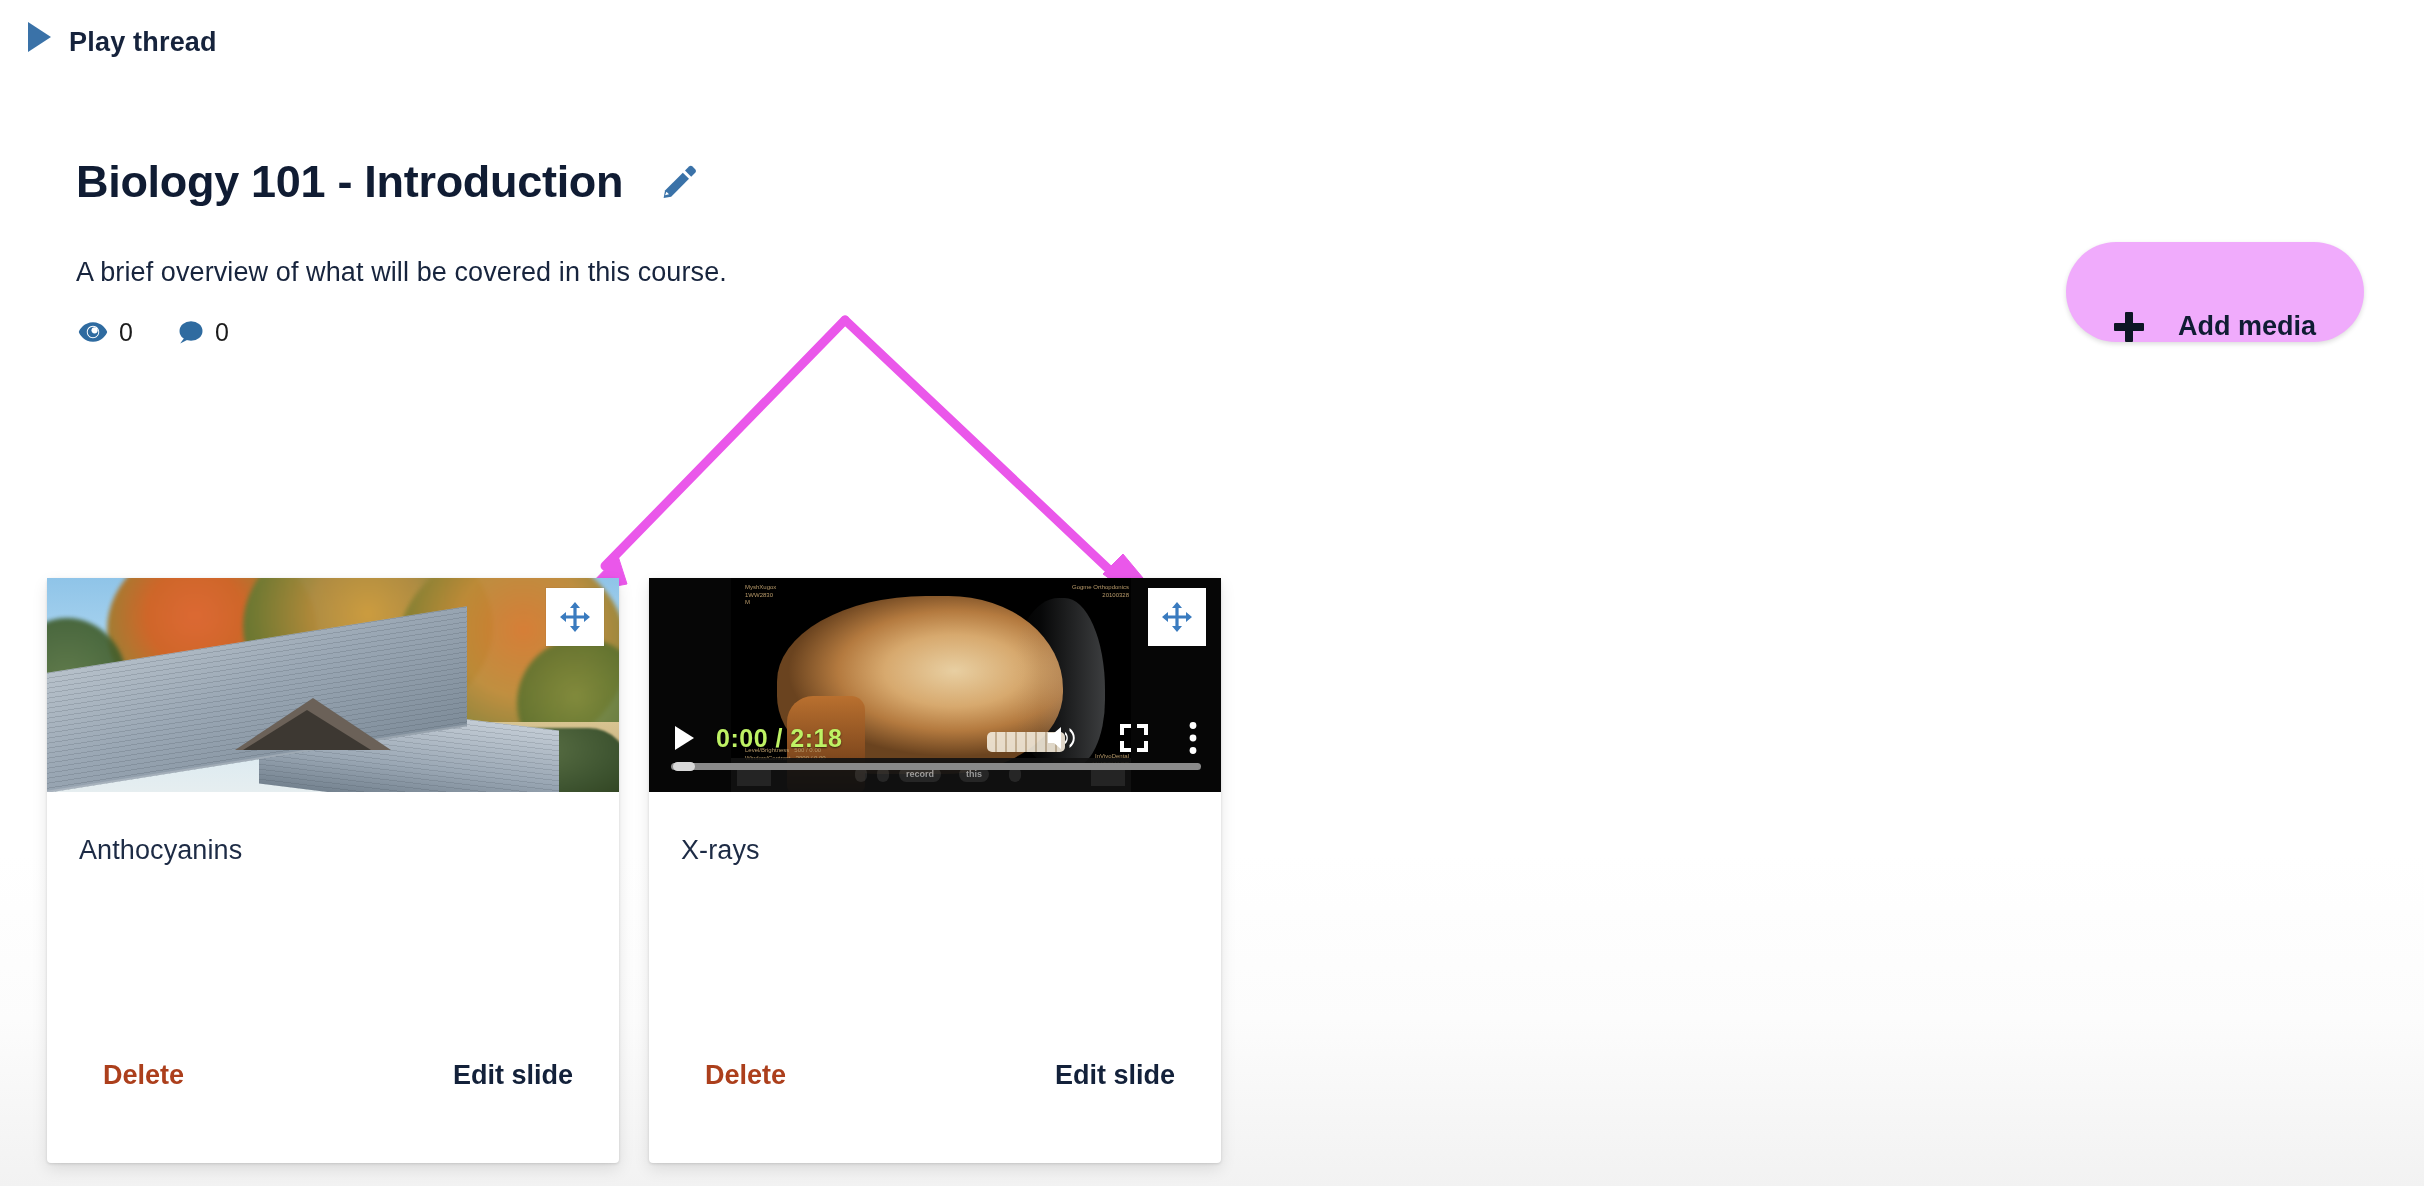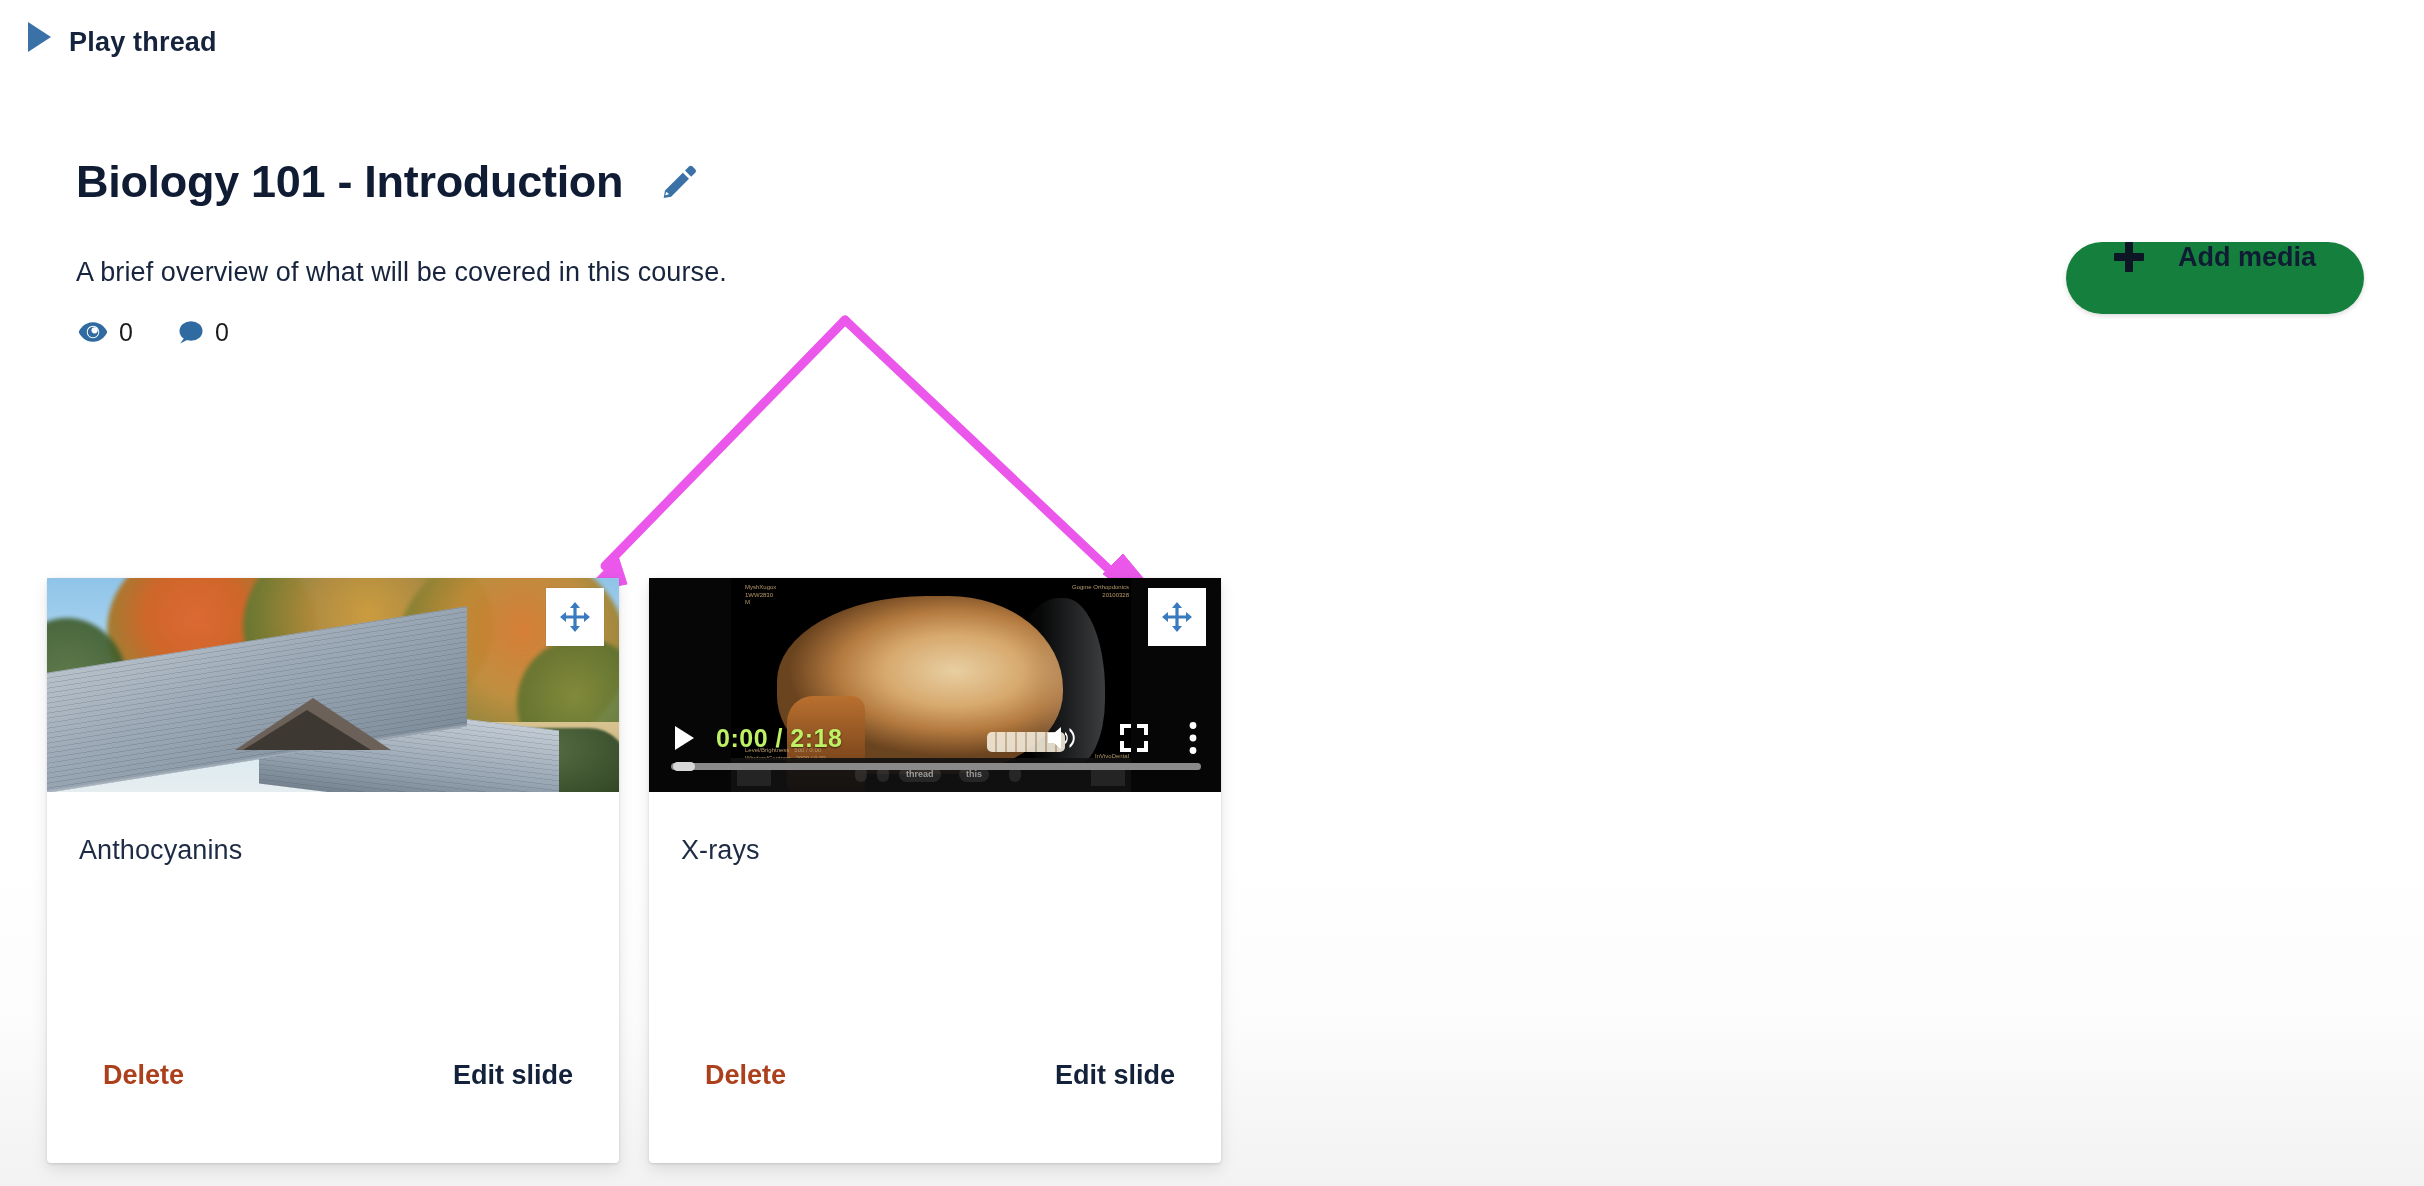--- a/index.html
+++ b/index.html
@@ -93,27 +93,27 @@
   .stat-count {
     font-size: 25px;
     color: #1b1b1b;
   }
 
   
   .add-media-btn {
     position: absolute;
     right: 60px;
     top: 242px;
-    background: #15803d;
+    background: #f0abfc;
     border: none;
     border-radius: 62px;
     padding: 0 48px;
-    height: 72px;
-    display: flex;
-    align-items: flex-start;
+    height: 100px;
+    display: flex;
+    align-items: flex-end;
     gap: 34px;
     cursor: pointer;
     box-shadow: 0 2px 5px rgba(0,0,0,0.14);
     font-family: "Liberation Sans", sans-serif;
   }
   .plus-icon {
     position: relative;
     width: 30px;
     height: 30px;
     flex: none;
@@ -563,21 +563,21 @@
         <div class="scan-label tr">Gogme Orthopdonics
 20100328</div>
         <div class="scan-label bl">Level/Brightness   500 / 0.00
 Window/Contrast   3000 / 0.00</div>
         <div class="scan-label br">InVivoDental
 ANATOMAGE</div>
         <div class="video-bottom-strip">
           <div class="strip-arrow" style="left:6px;"></div>
           <div class="strip-pill" style="left:124px;width:12px;padding:0;"></div>
           <div class="strip-pill" style="left:146px;width:12px;padding:0;"></div>
-          <div class="strip-pill" style="left:168px;">thread</div>
+          <div class="strip-pill" style="left:168px;">record</div>
           <div class="strip-pill" style="left:228px;">this</div>
           <div class="strip-pill" style="left:278px;width:12px;padding:0;"></div>
           <div class="strip-arrow" style="right:6px;"></div>
         </div>
       </div>
 
       <div class="video-controls">
         <div class="vc-row">
           <span class="vc-play"></span>
           <span class="vc-time">0:00 / 2:18</span>

